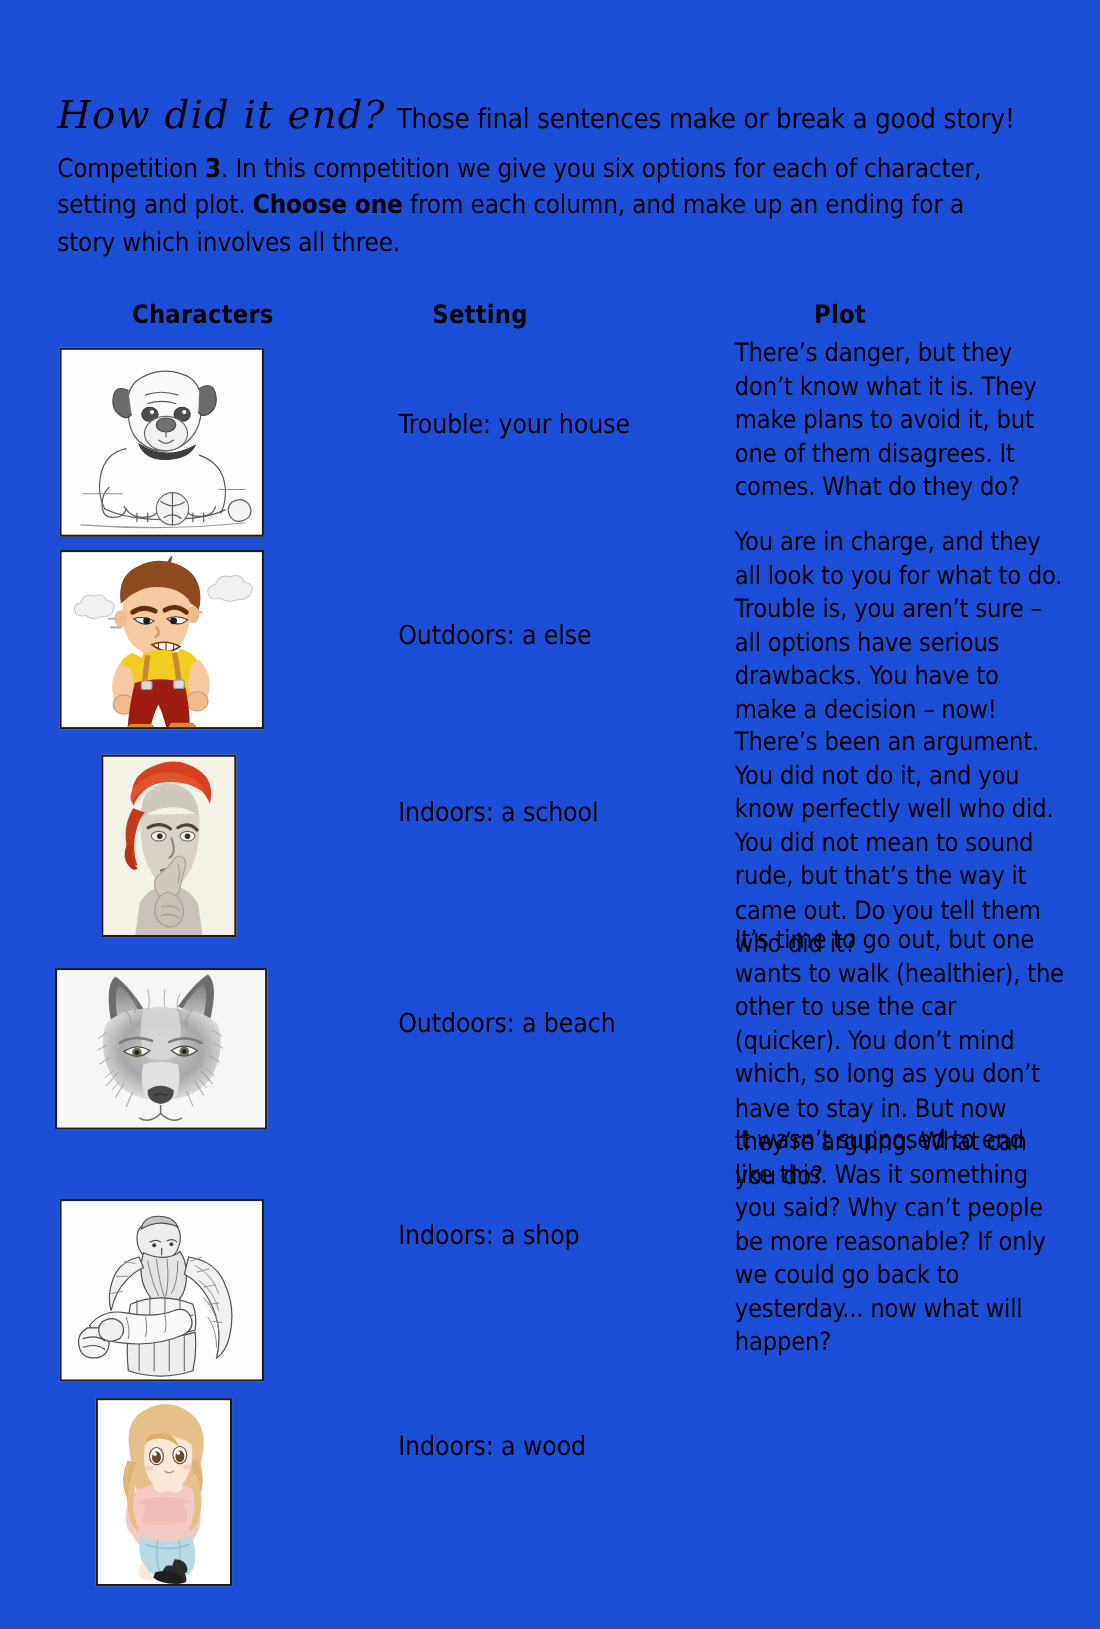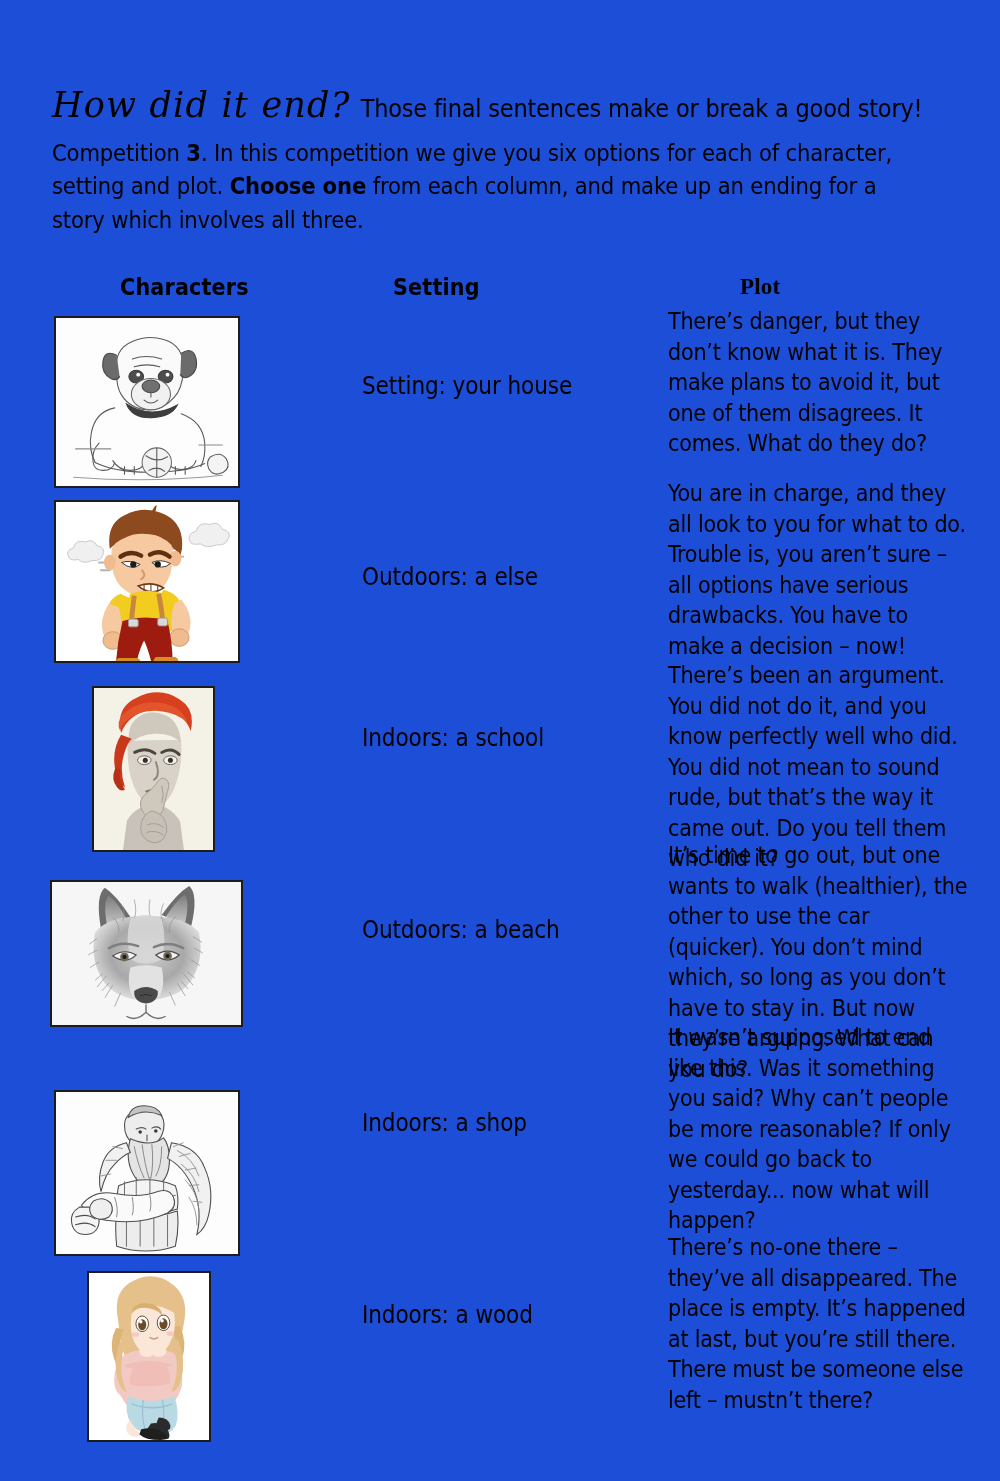--- a/index.html
+++ b/index.html
@@ -64,21 +64,21 @@
   
   .col-head {
     position: absolute;
     font-family: "DejaVu Sans Condensed", "DejaVu Sans", sans-serif;
     font-weight: 700;
     font-size: 23px;
     letter-spacing: 0.2px;
   }
   .col-head.characters { left: 80px;  top: 274px; margin-left: 40px; }
   .col-head.setting    { left: 393px; top: 274px; }
-  .col-head.plot       { left: 740px; top: 274px; font-family: Liberation Serif, serif; }
+  .col-head.plot       { left: 740px; top: 274px; }
 
   
   .char-frame {
     position: absolute;
     border: 2px solid #1c1c1c;
     background: #ffffff;
     box-sizing: border-box;
     overflow: hidden;
   }
   .char-frame svg { display: block; width: 100%; height: 100%; }
@@ -405,27 +405,26 @@
       <path d="M56 130 q-2 18 2 30 M76 130 q3 18 -1 30" stroke="#98c0cf" stroke-width="1.2" fill="none"></path>
 
       <path d="M42 150 q-6 8 -2 14 q6 6 14 2 q-8 -8 -12 -16 Z" fill="#fbe7d7"></path>
 
       <path d="M64 154 q14 -2 18 8 q4 10 -6 8 q-12 -2 -16 -10 Z" fill="#2b2b2b"></path>
       <path d="M54 160 q16 -4 26 6 q2 5 -6 5 q-16 0 -22 -6 Z" fill="#1f1f1f"></path>
       <path d="M72 148 q10 0 12 8 q1 5 -4 5 q-8 -2 -10 -8 Z" fill="#2b2b2b"></path>
     </svg>
   </div>
 
-  <div class="setting-label" style="top:372px;">Setting: your house</div>
+  <div class="setting-label" style="top:372px;">Trouble: your house</div>
   <div class="setting-label" style="top:563px;">Outdoors: a else</div>
   <div class="setting-label" style="top:724px;">Indoors: a school</div>
   <div class="setting-label" style="top:916px;">Outdoors: a beach</div>
   <div class="setting-label" style="top:1109px;">Indoors: a shop</div>
   <div class="setting-label" style="top:1301px;">Indoors: a wood</div>
 
   <div class="plot-text" style="top:306px;">There’s danger, but they don’t know what it is. They make plans to avoid it, but one of them disagrees. It comes. What do they do?</div>
   <div class="plot-text" style="top:478px;">You are in charge, and they all look to you for what to do. Trouble is, you aren’t sure – all options have serious drawbacks. You have to make a decision – now!</div>
   <div class="plot-text" style="top:660px;">There’s been an argument. You did not do it, and you know perfectly well who did. You did not mean to sound rude, but that’s the way it came out. Do you tell them who did it?</div>
   <div class="plot-text" style="top:840px;">It’s time to go out, but one wants to walk (healthier), the other to use the car (quicker). You don’t mind which, so long as you don’t have to stay in. But now they’re arguing. What can you do?</div>
   <div class="plot-text" style="top:1022px;">It wasn’t supposed to end like this. Was it something you said? Why can’t people be more reasonable? If only we could go back to yesterday... now what will happen?</div>
-  <div class="plot-text" style="top:1232px;">There’s no-one there – they’ve all disappeared. The place is empty. It’s happened at last, but you’re still there. There must be someone else left – mustn’t there?</div>
 
 </div>
 
 </body></html>

